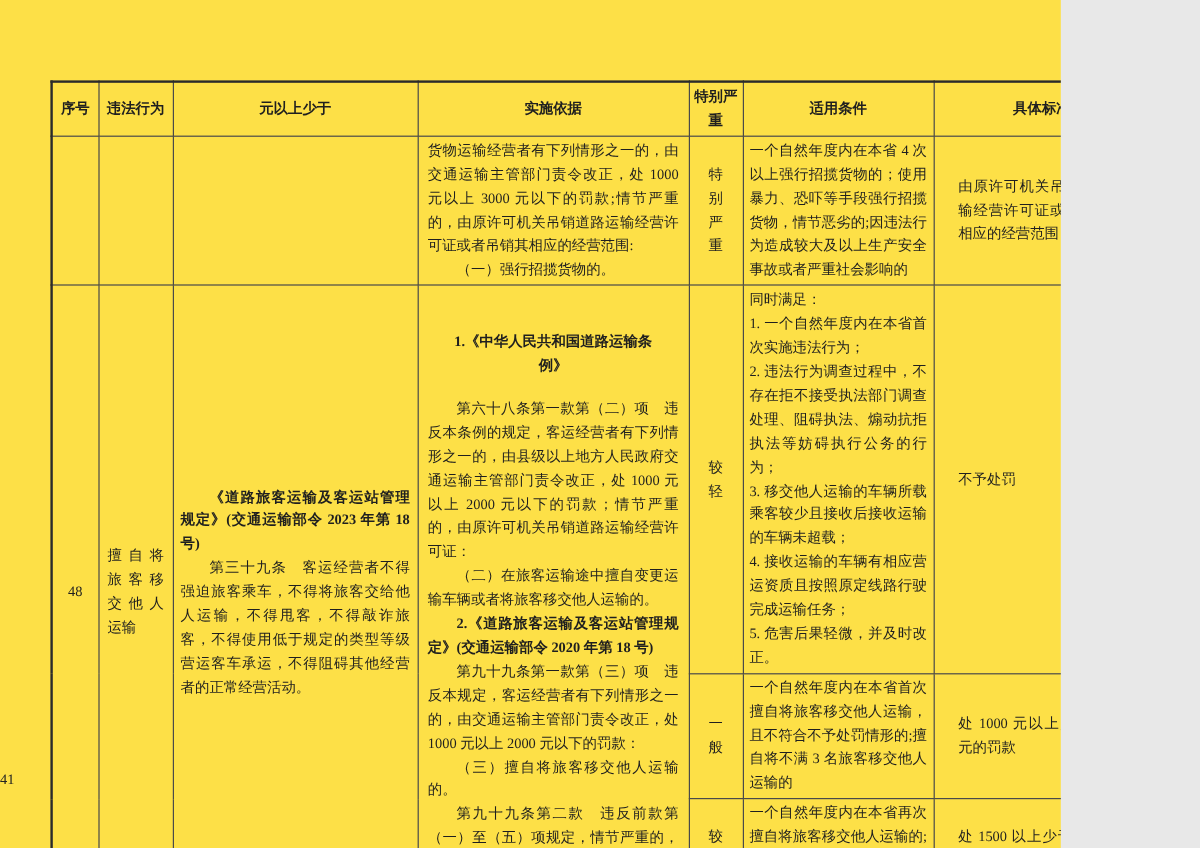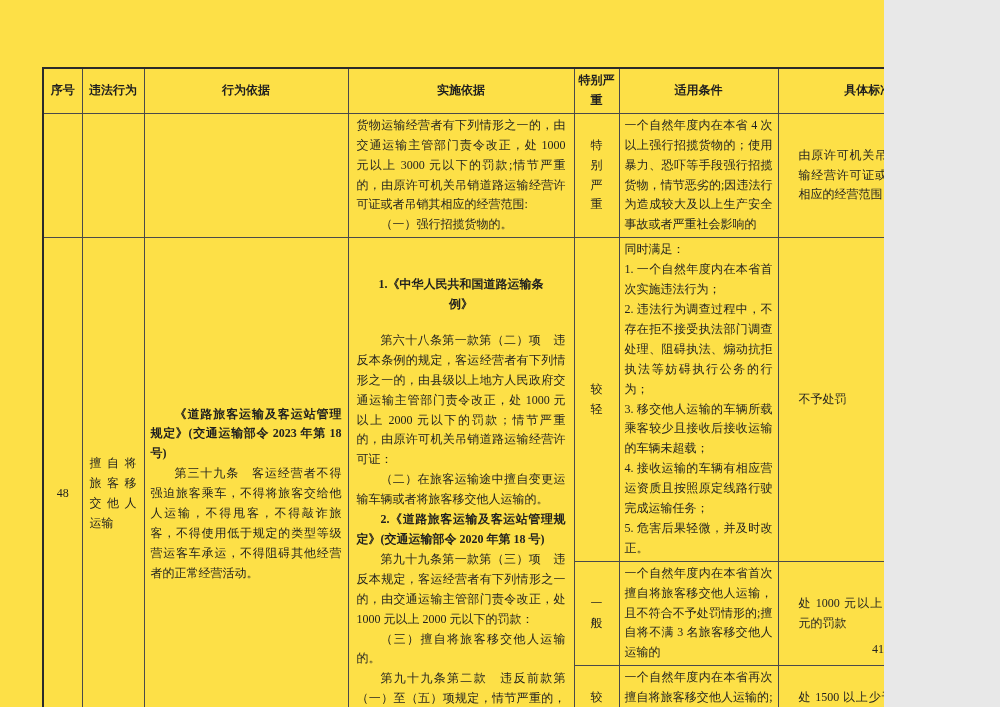--- a/index.html
+++ b/index.html
@@ -51,24 +51,23 @@
   td.cell-violation { padding: 2px 7px; text-align: justify; }
   td.cell-tier { text-align: center; padding: 2px 16px; }
   td.cell-impl { padding: 2px 8px; }
   td.cell-cond { padding: 2px 5px; }
   td.cell-std  { padding: 2px 20px; }
 
   .page-number {
     position: absolute;
     left: 0; right: 0;
     top: 642px;
-    text-align: right;
+    text-align: left;
     font-size: 12px;
     color: #222;
-    padding-left: 32px;
   }
 </style>
 </head>
 <body>
 
 <div class="sheet">
 
   <table class="rule-table">
     <colgroup>
       <col style="width:39px">
@@ -77,21 +76,21 @@
       <col style="width:226px">
       <col style="width:45px">
       <col style="width:159px">
       <col style="width:181px">
     </colgroup>
 
     <tbody>
         <tr class="hdr-row">
       <th>序号</th>
       <th>违法行为</th>
-      <th>行为依据</th>
+      <th>元以上少于</th>
       <th>实施依据</th>
       <th>特别严重</th>
       <th>适用条件</th>
       <th>具体标准</th>
     </tr>
 
     <tr class="row-carry">
       <td class="cell-no"></td>
       <td class="cell-violation"></td>
       <td></td>

